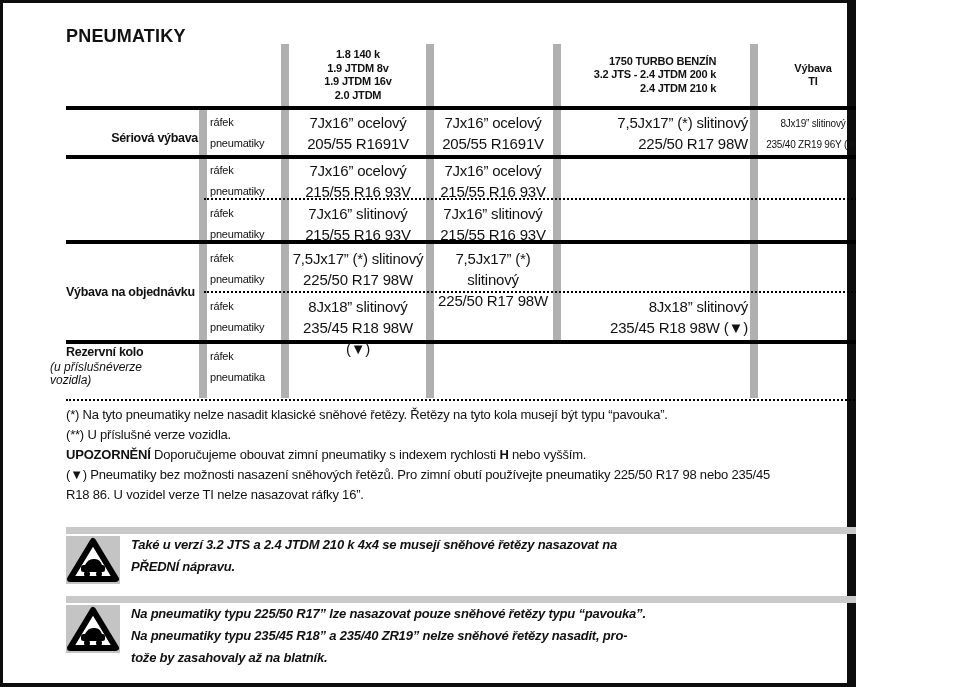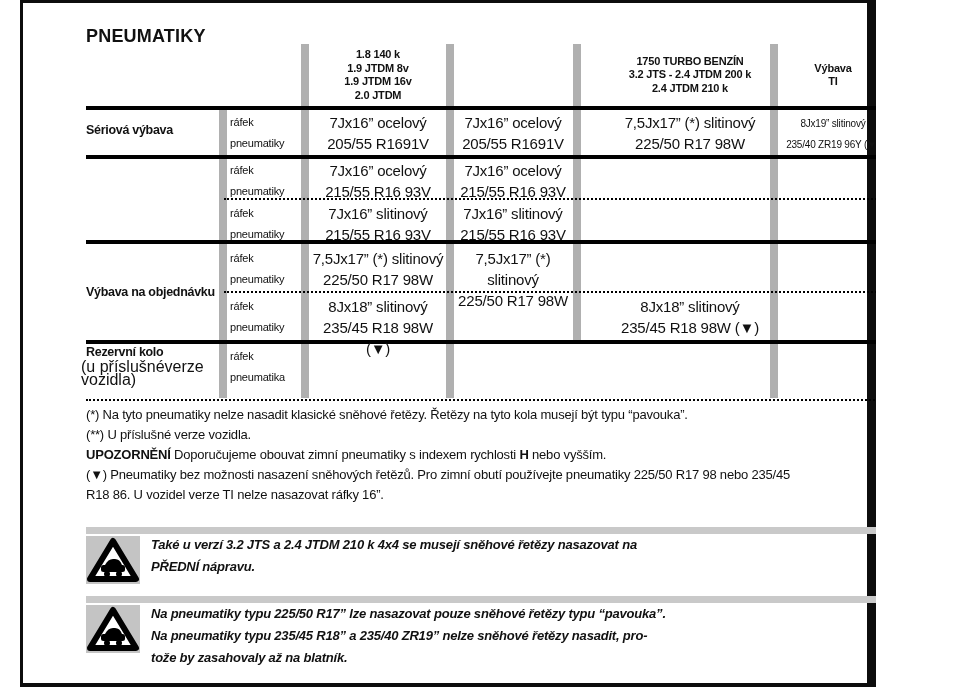--- a/index.html
+++ b/index.html
@@ -1,37 +1,37 @@
 <!DOCTYPE html>
 <html><head>
 <meta charset="utf-8">
 <style>
   html,body{margin:0;padding:0;background:#fff;}
   .canvas{position:relative;width:856px;height:687px;background:#fff;overflow:hidden;
-          font-family:"Liberation Sans","DejaVu Sans",sans-serif;color:#111;margin-left:20px;}
+          font-family:"Liberation Sans","DejaVu Sans",sans-serif;color:#111;}
   
   .main-page{position:absolute;left:0;top:0;width:882px;height:687px;box-sizing:border-box;
              border:3px solid #0d0d0d;border-radius:0 18px 18px 0;background:#fff;}
   .black-strip{position:absolute;right:0;top:0;width:9px;height:687px;background:#0d0d0d;}
   .edge-bottom{position:absolute;left:0;top:683px;width:962px;height:4px;background:#0d0d0d;}
   
   .title{position:absolute;left:66px;top:26px;font-size:18px;font-weight:bold;letter-spacing:.2px;}
   
   .hdr{position:absolute;top:44px;height:62px;display:flex;align-items:center;justify-content:center;
        text-align:center;font-weight:bold;font-size:11px;line-height:13.5px;white-space:pre-line;letter-spacing:-.2px;}
   .vbar{position:absolute;width:8px;background:#b0b0b0;}
   .hline{position:absolute;left:66px;width:806px;height:3.5px;background:#000;}
   .dotline{position:absolute;height:0;border-top:2px dotted #000;}
   .rowlabel{position:absolute;left:66px;width:132px;font-weight:bold;font-size:12.5px;line-height:15px;
             white-space:pre-line;letter-spacing:-.3px;}
-  .sublabel{position:absolute;left:61px;width:132px;font-size:16px;line-height:12.5px;white-space:pre-line;}
+  .sublabel{position:absolute;left:50px;width:132px;font-size:12px;line-height:12.5px;white-space:pre-line;font-style:italic;}
   .kind{position:absolute;left:210px;width:72px;font-size:11px;line-height:21px;white-space:pre-line;letter-spacing:-.2px;}
   .cell{position:absolute;text-align:center;font-size:15px;line-height:21px;white-space:pre-line;letter-spacing:-.2px;}
   .cell.small{font-size:10px;}
-  .c1{left:290px;width:136px;} .c2{left:434px;width:118px;} .c3{left:577px;width:186px;} .c4{left:760px;width:106px;}
+  .c1{left:290px;width:136px;} .c2{left:434px;width:118px;} .c3{left:562px;width:186px;text-align:right;} .c4{left:760px;width:106px;}
   .merged{left:434px;width:314px;}
   
   .fn{position:absolute;left:66px;width:810px;font-size:13px;line-height:20px;letter-spacing:-.2px;white-space:pre-line;}
   .fn b{font-weight:bold;}
   
   .band{position:absolute;left:66px;width:808px;height:7px;background:#c9c9c9;}
   .wicon{position:absolute;left:66px;width:54px;height:48px;}
   .warn-text{position:absolute;left:131px;width:745px;font-weight:bold;font-style:italic;
              font-size:13px;line-height:22px;letter-spacing:-.2px;white-space:pre-line;}
   
@@ -74,21 +74,21 @@
 
   <div class="hline" style="top:106px;"></div>
   <div class="hline" style="top:155px;"></div>
   <div class="hline" style="top:240px;"></div>
   <div class="hline" style="top:340px;"></div>
 
   <div class="dotline" style="left:204px;top:198px;width:664px;"></div>
   <div class="dotline" style="left:204px;top:291px;width:664px;"></div>
   <div class="dotline" style="left:66px;top:399px;width:808px;"></div>
 
-  <div class="rowlabel" style="top:123px;">Sériová výbava</div>
+  <div class="rowlabel" style="top:131px;text-align:right;">Sériová výbava</div>
   <div class="kind" style="top:112px;">ráfek
 pneumatiky</div>
   <div class="cell c1" style="top:112px;">7Jx16” ocelový
 205/55 R1691V</div>
   <div class="cell c2" style="top:112px;">7Jx16” ocelový
 205/55 R1691V</div>
   <div class="cell c3" style="top:112px;">7,5Jx17” (*) slitinový
 225/50 R17 98W</div>
   <div class="cell c4 small" style="top:113px;">8Jx19” slitinový
 235/40 ZR19 96Y (▼)</div>

